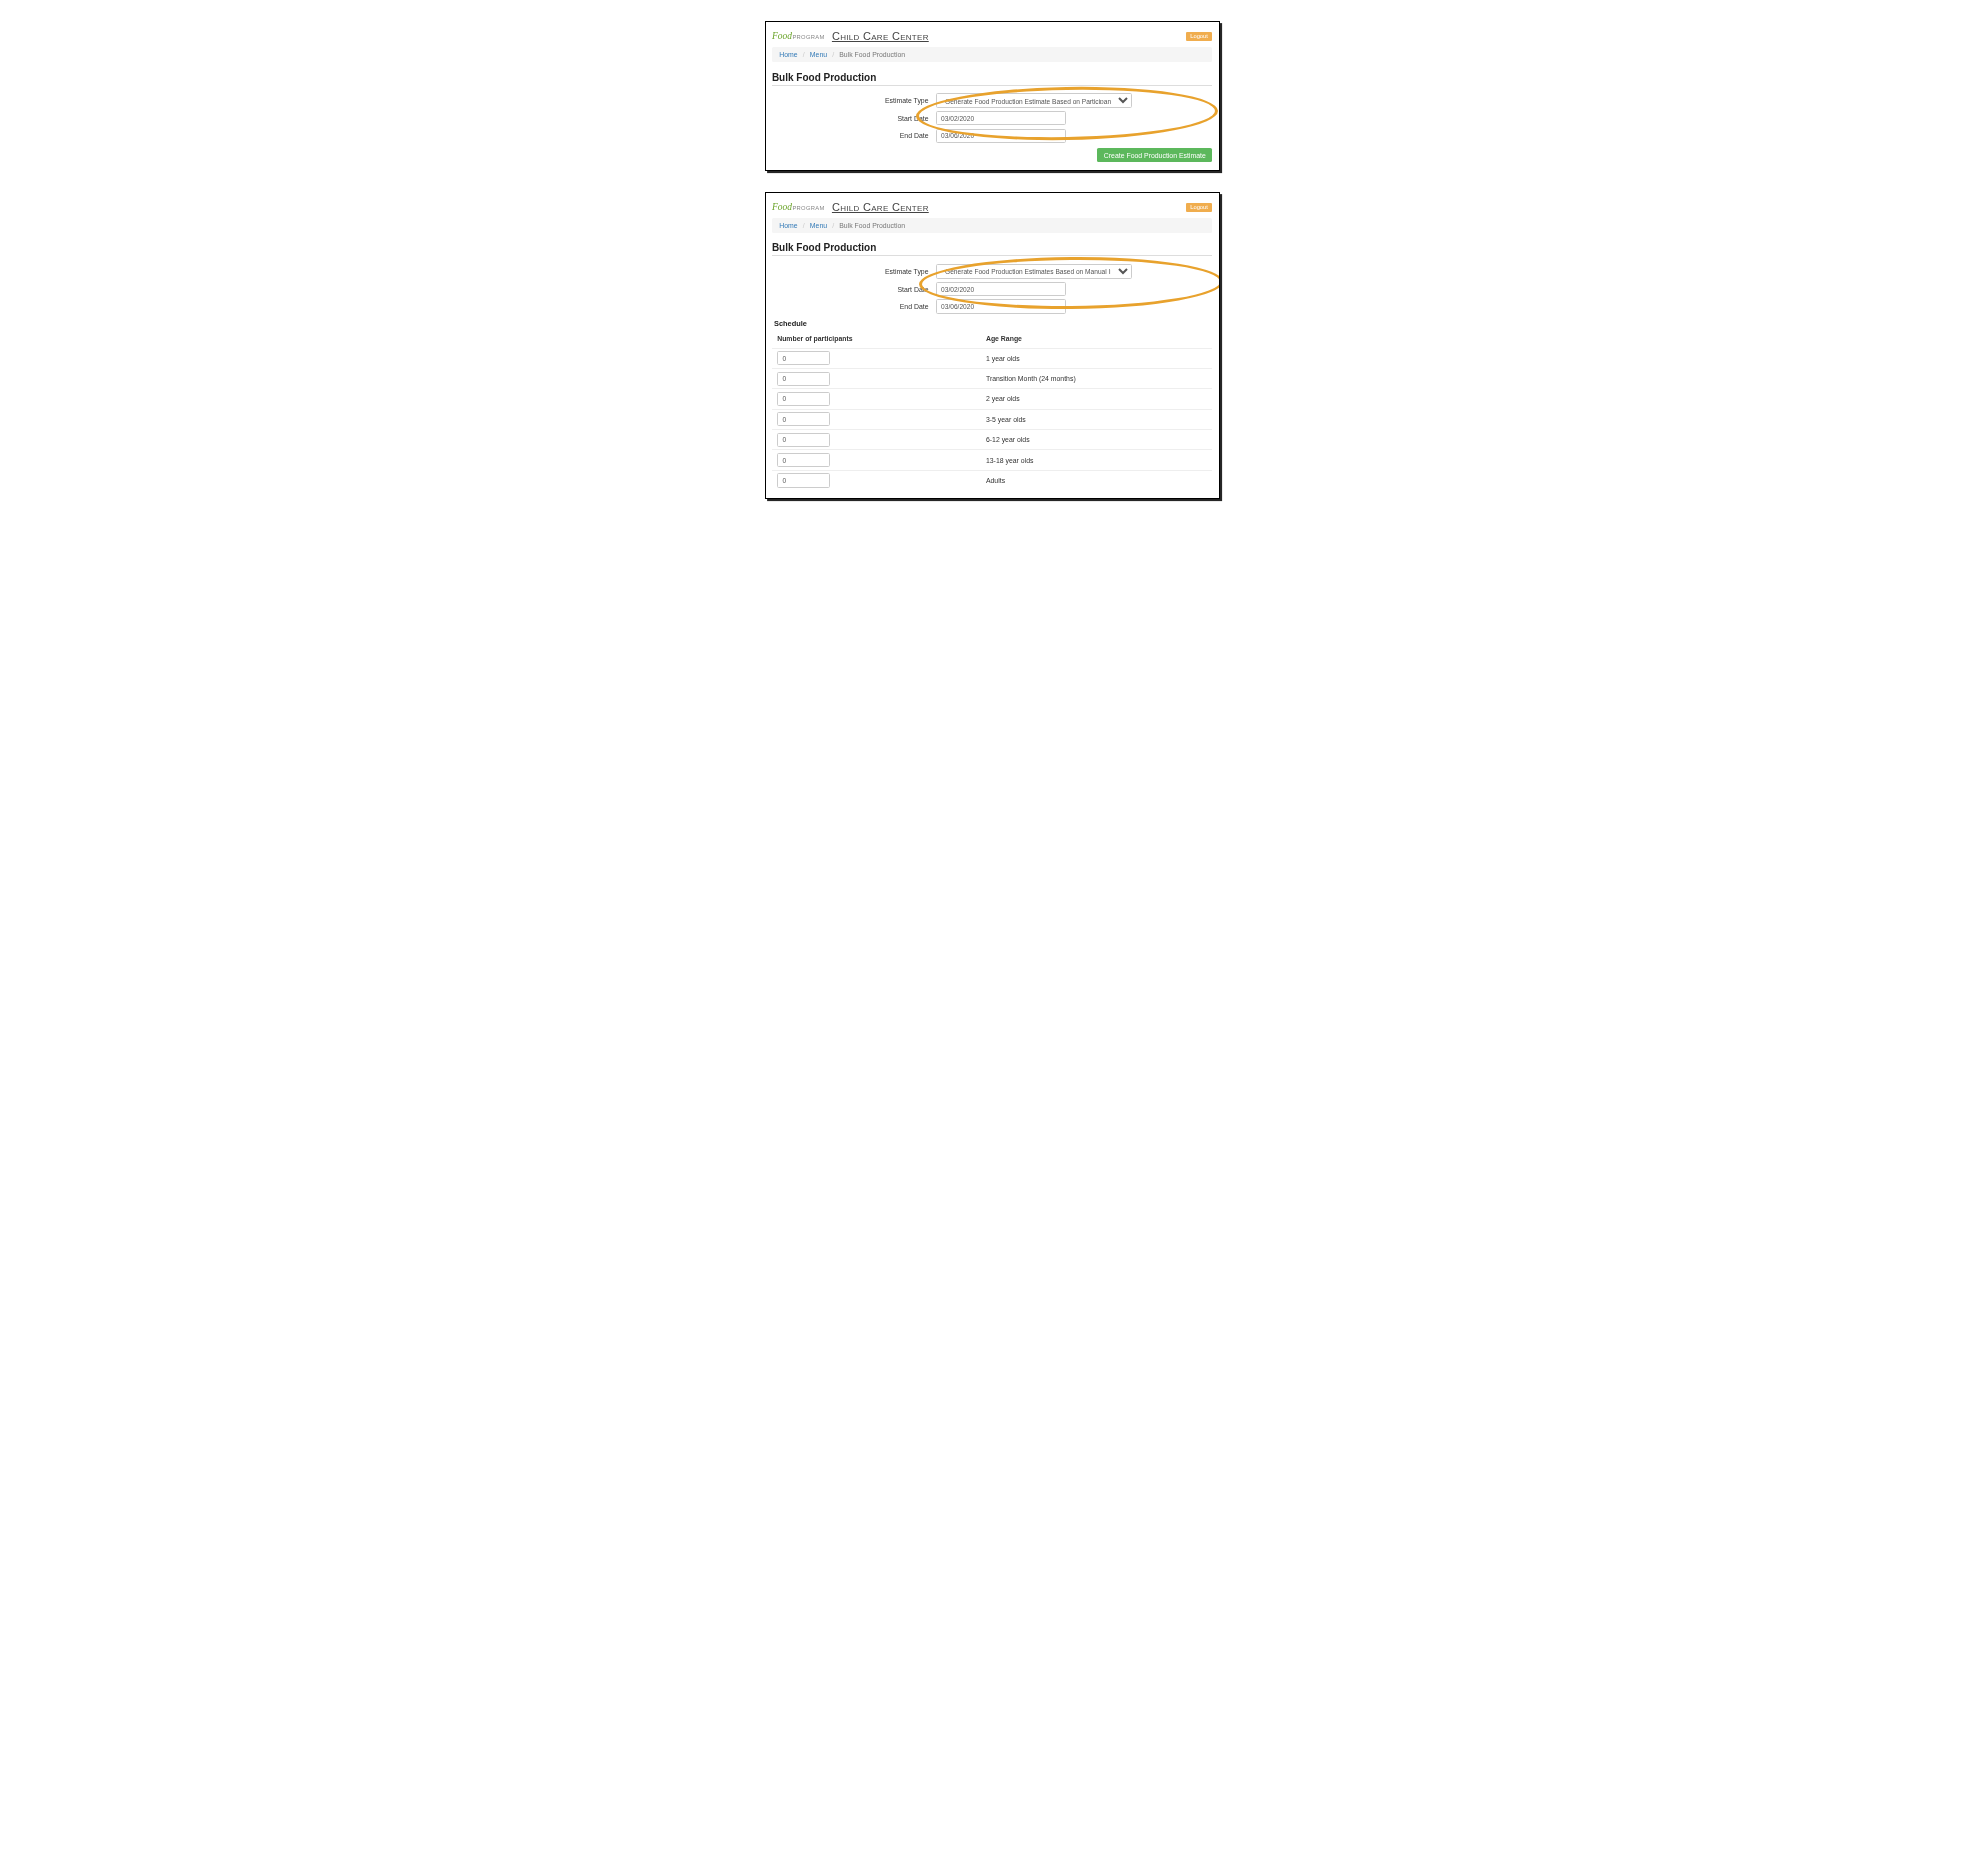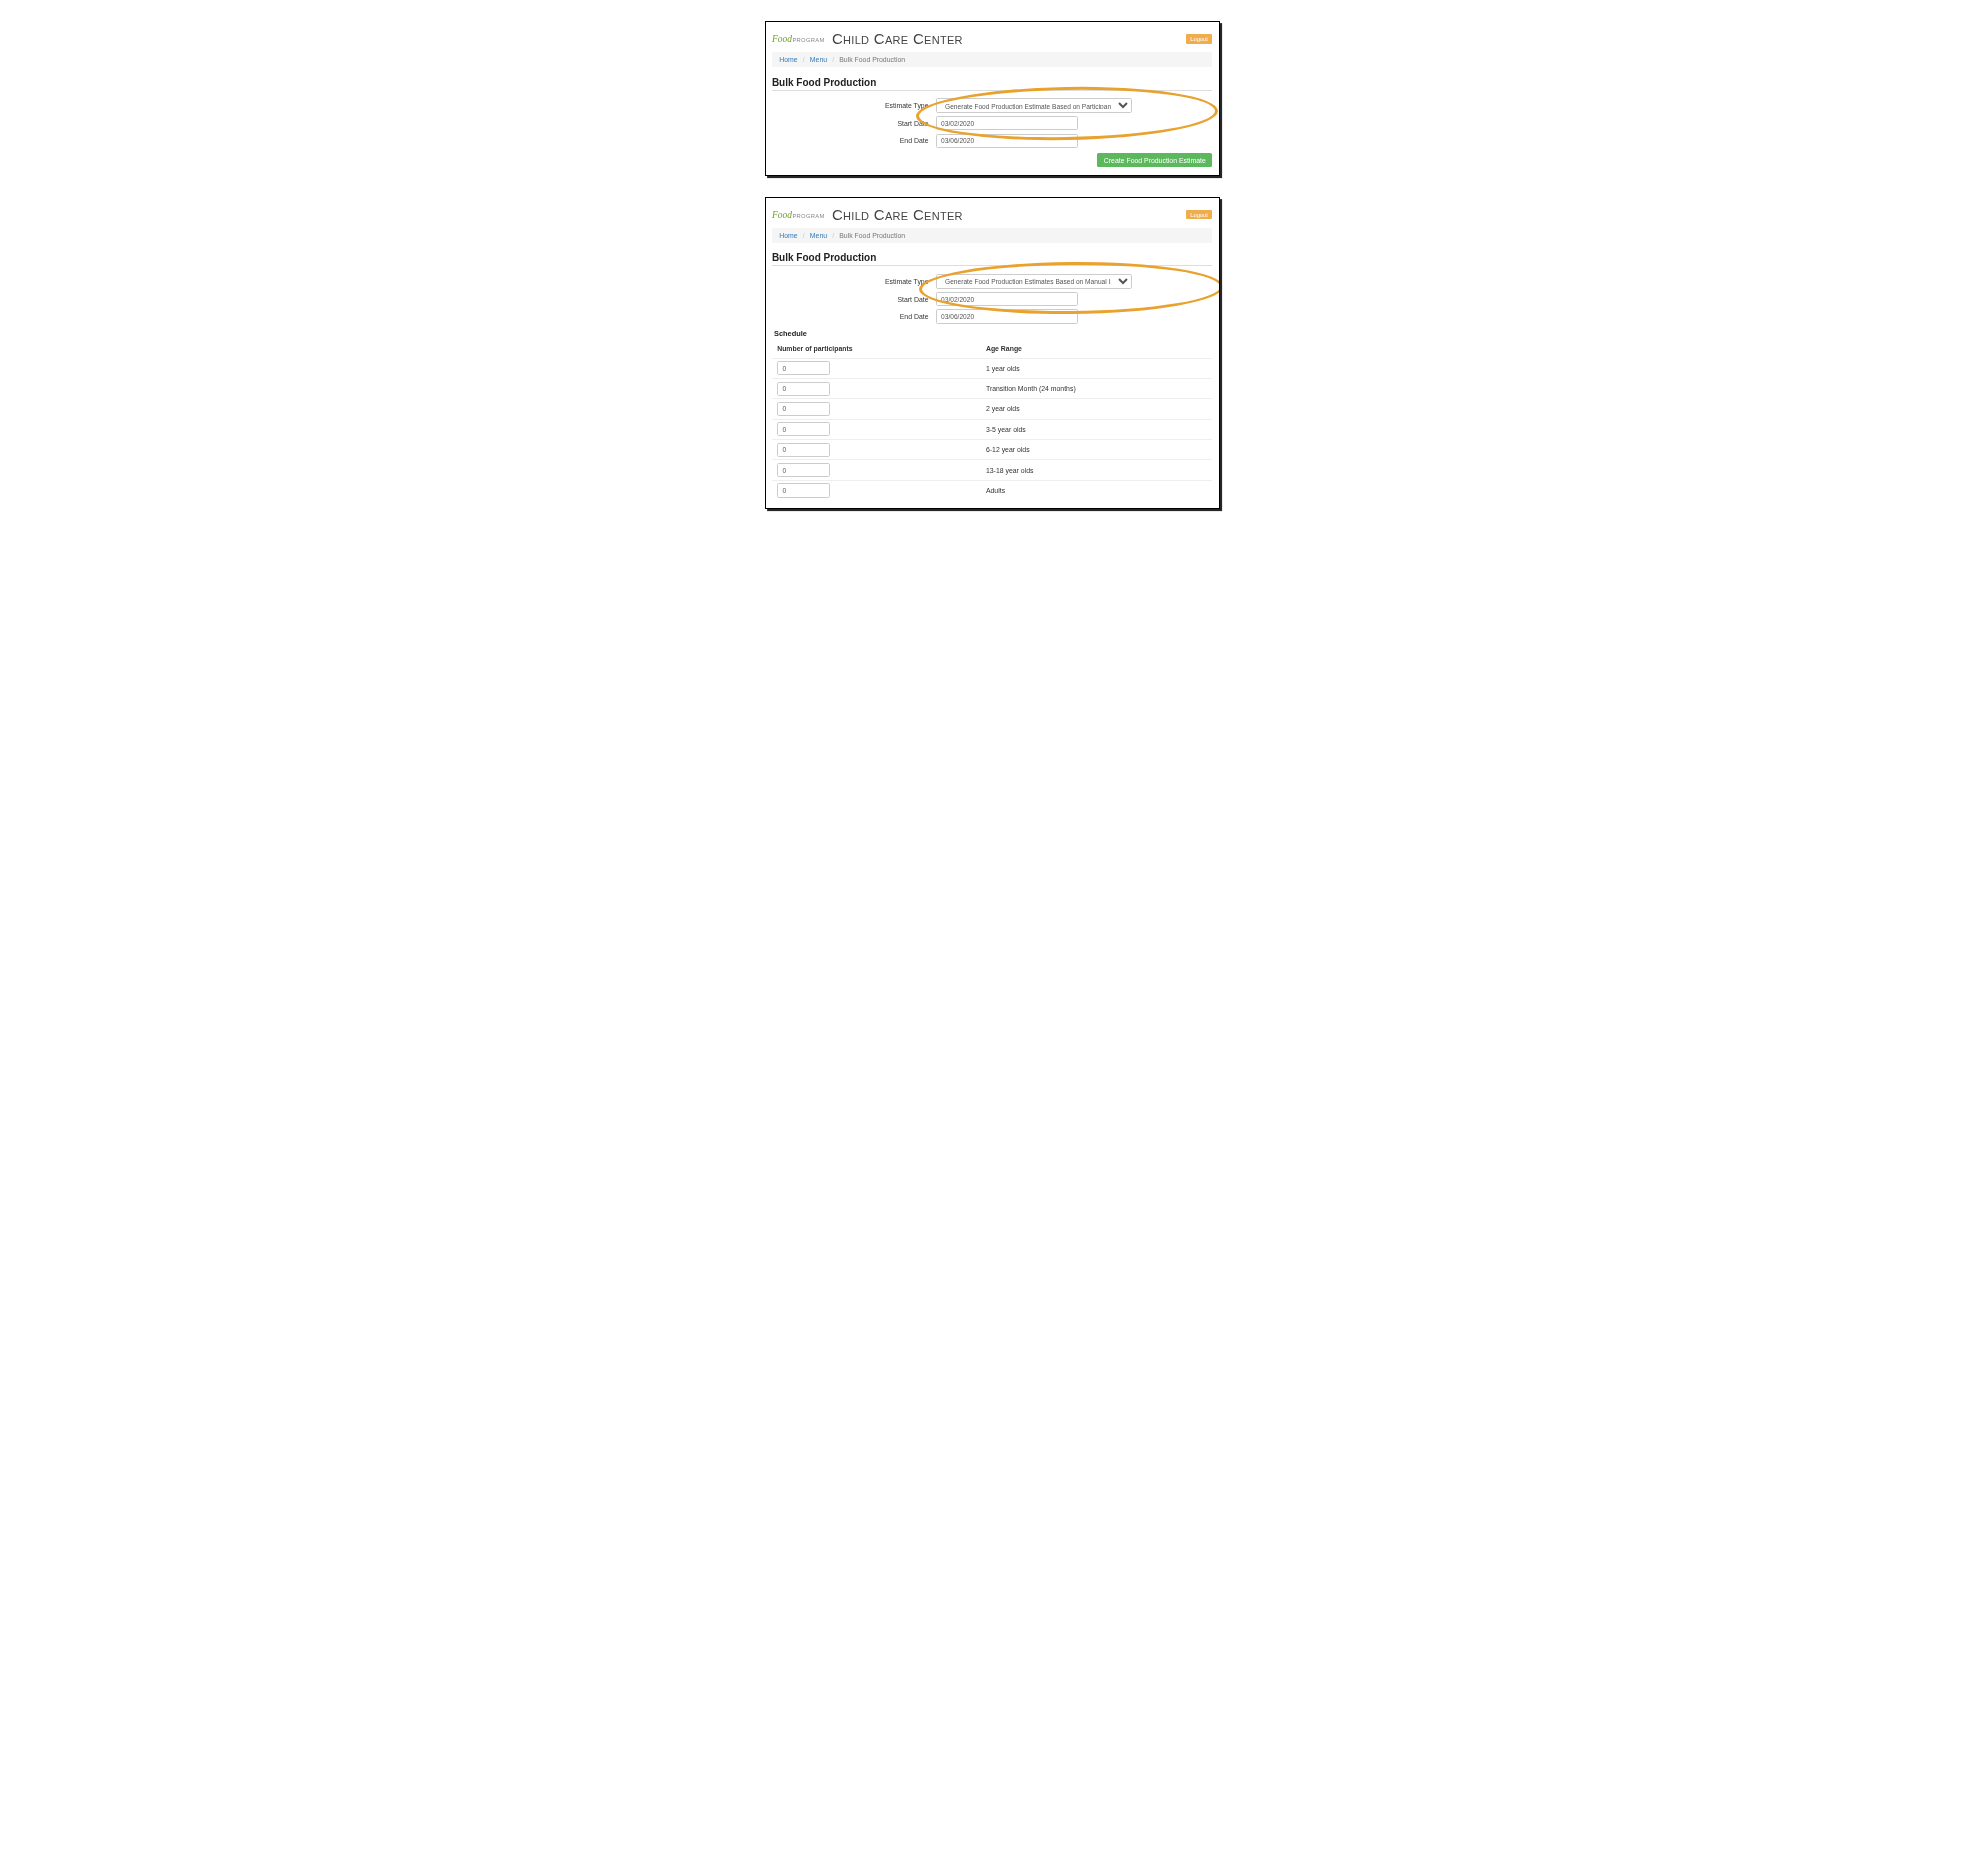--- a/index.html
+++ b/index.html
@@ -56,24 +56,25 @@
     font-style: normal;
     font-size: 5.8px;
     color: #888;
     letter-spacing: 0.3px;
     font-family: Arial, sans-serif;
     font-weight: 500;
     margin-left: 0.5px;
   }
   .app-title {
     font-variant: small-caps;
-    font-size: 15px;
+    font-size: 11px;
     color: #444;
     font-weight: 500;
     letter-spacing: 0.3px;
+    text-decoration: underline;
   }
   .logout-btn {
     background: #f0ad4e;
     color: #fff;
     border: none;
     padding: 1.6px 4.2px;
     font-size: 5.8px;
     border-radius: 1.1px;
     cursor: pointer;
   }
@@ -110,21 +111,21 @@
   }
   .form-row input[type=text],
   .form-row select {
     border: 0.5px solid #ccc;
     border-radius: 1.6px;
     padding: 2.6px 4.2px;
     font-size: 6.6px;
     color: #555;
     background: #fff;
   }
-  .form-row input.date-input { width: 142px; }
+  .form-row input.date-input { width: 130px; }
   .form-row select.est-type { width: 196px; height: 15px; }
   .action-row {
     text-align: right;
     margin-top: 5.3px;
   }
   .primary-btn {
     background: #5cb85c;
     color: #fff;
     border: none;
     padding: 3.7px 6.4px;

